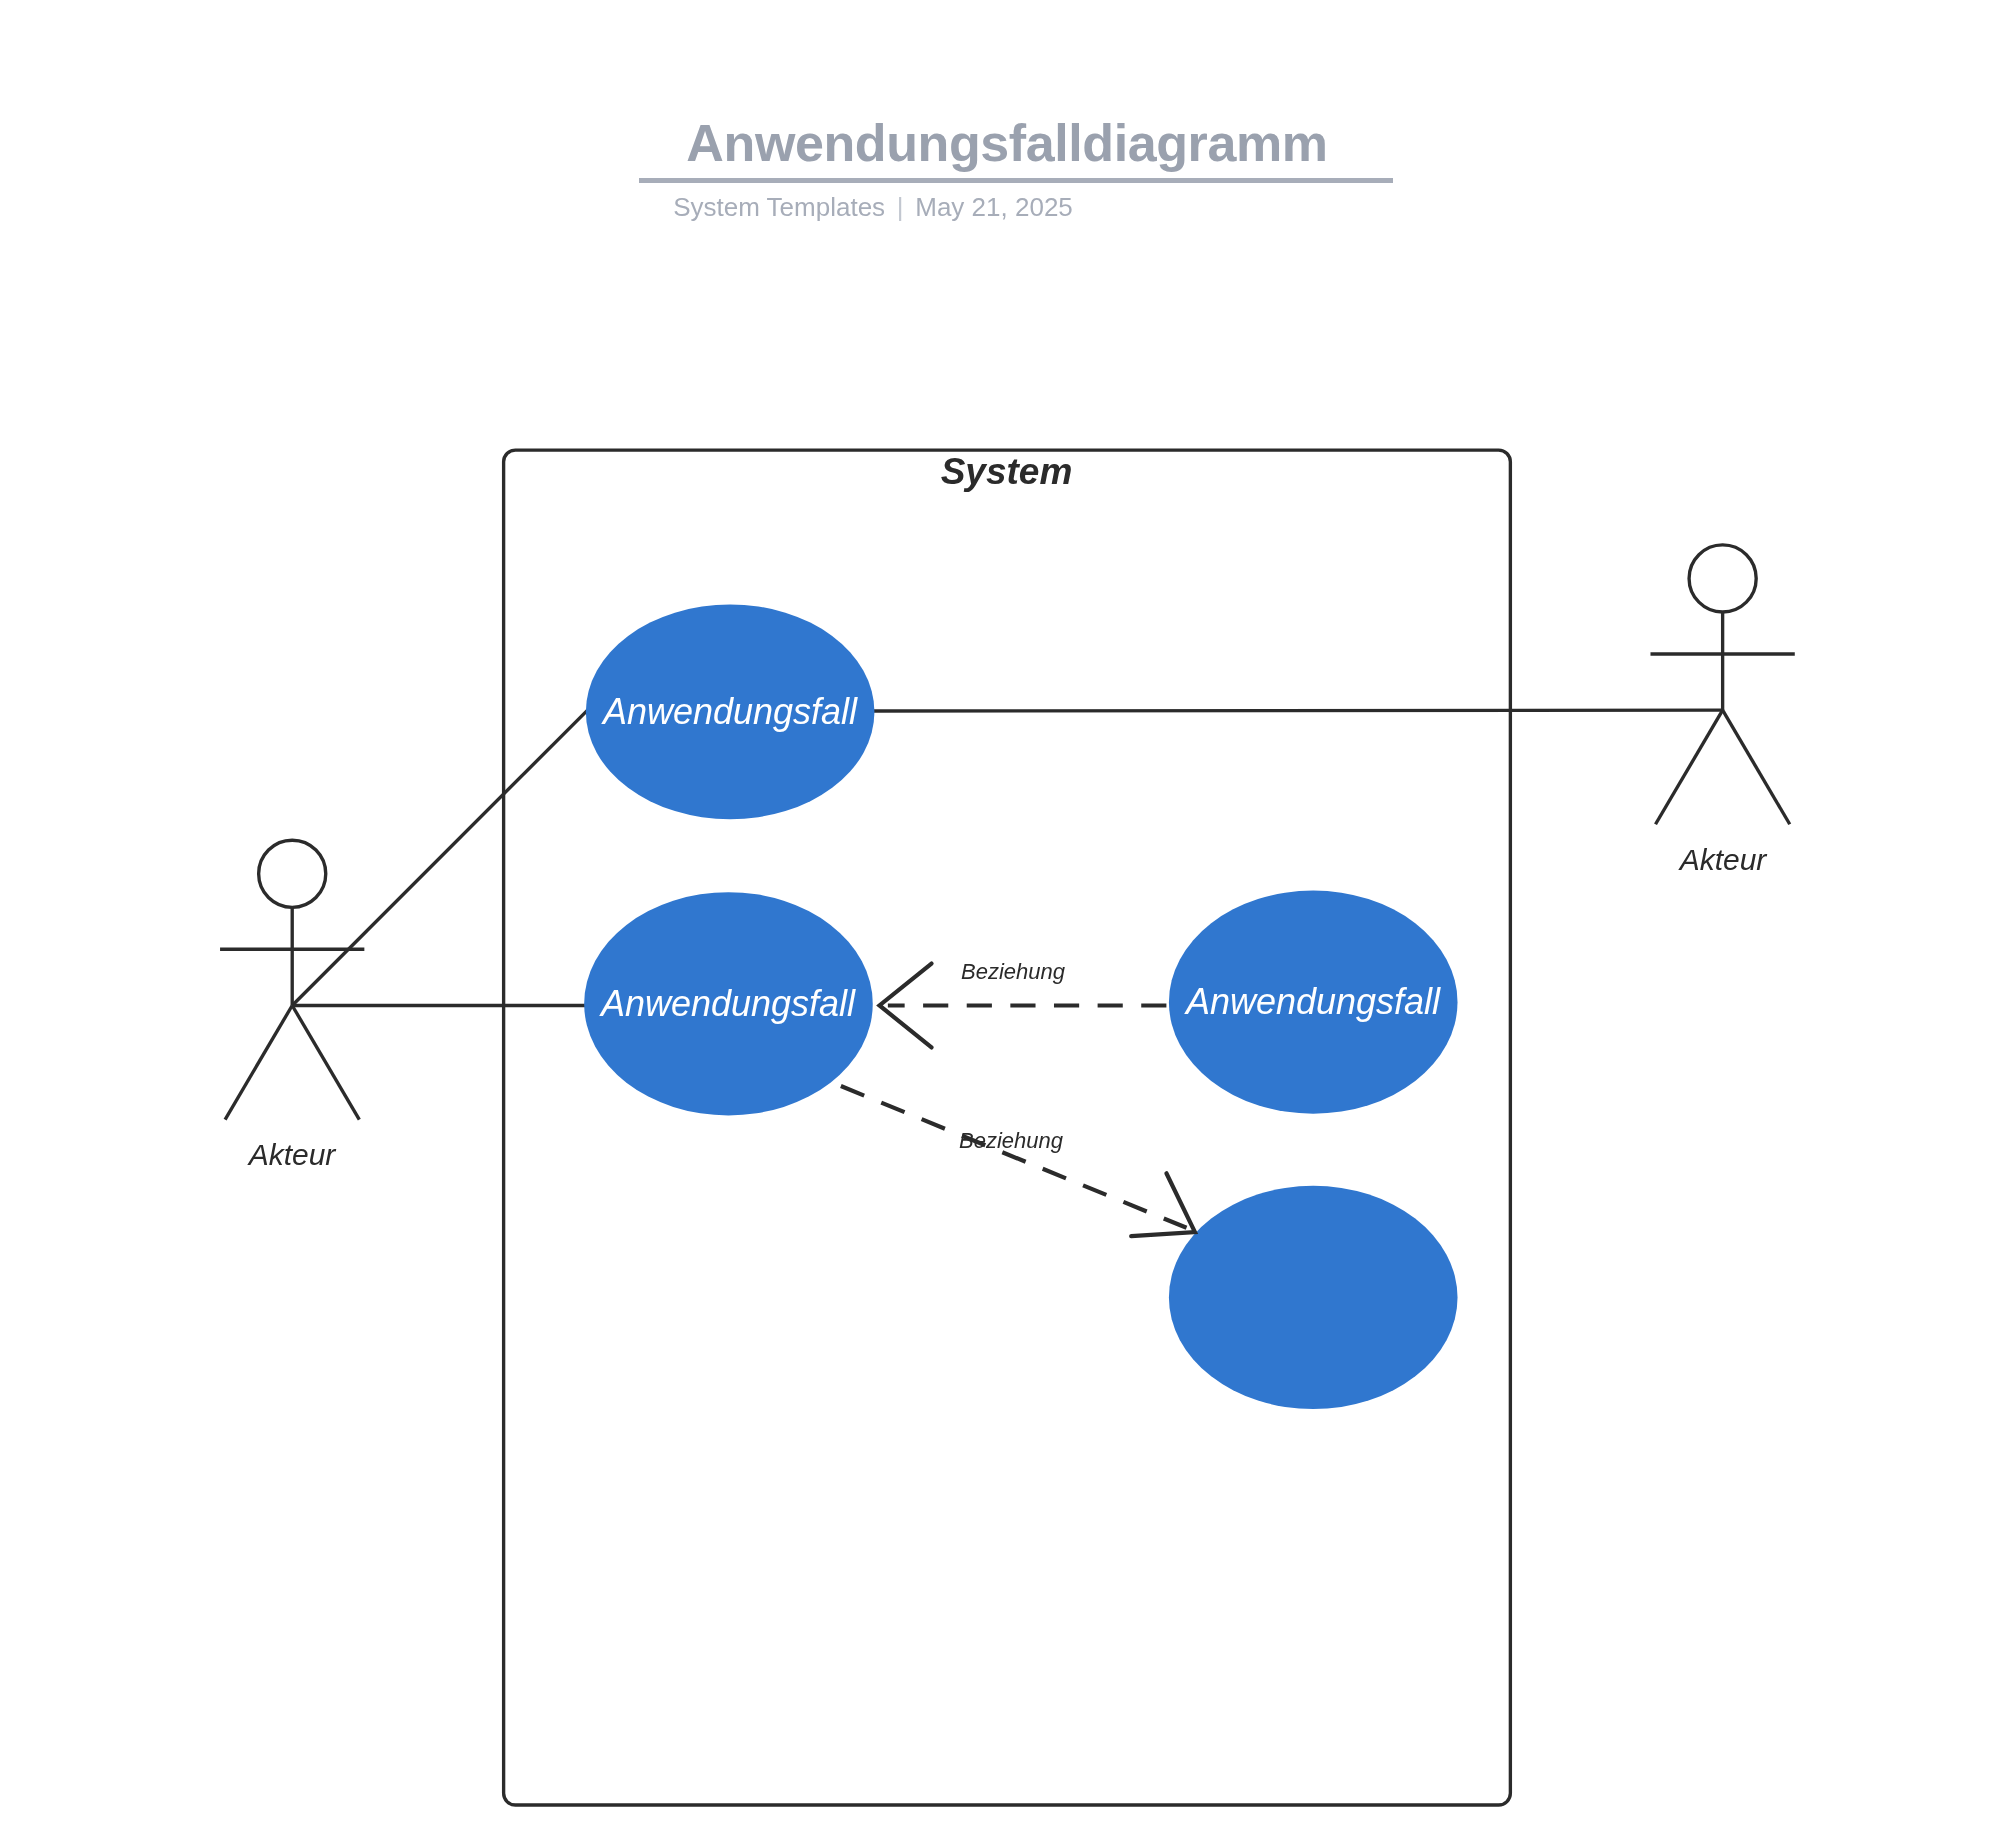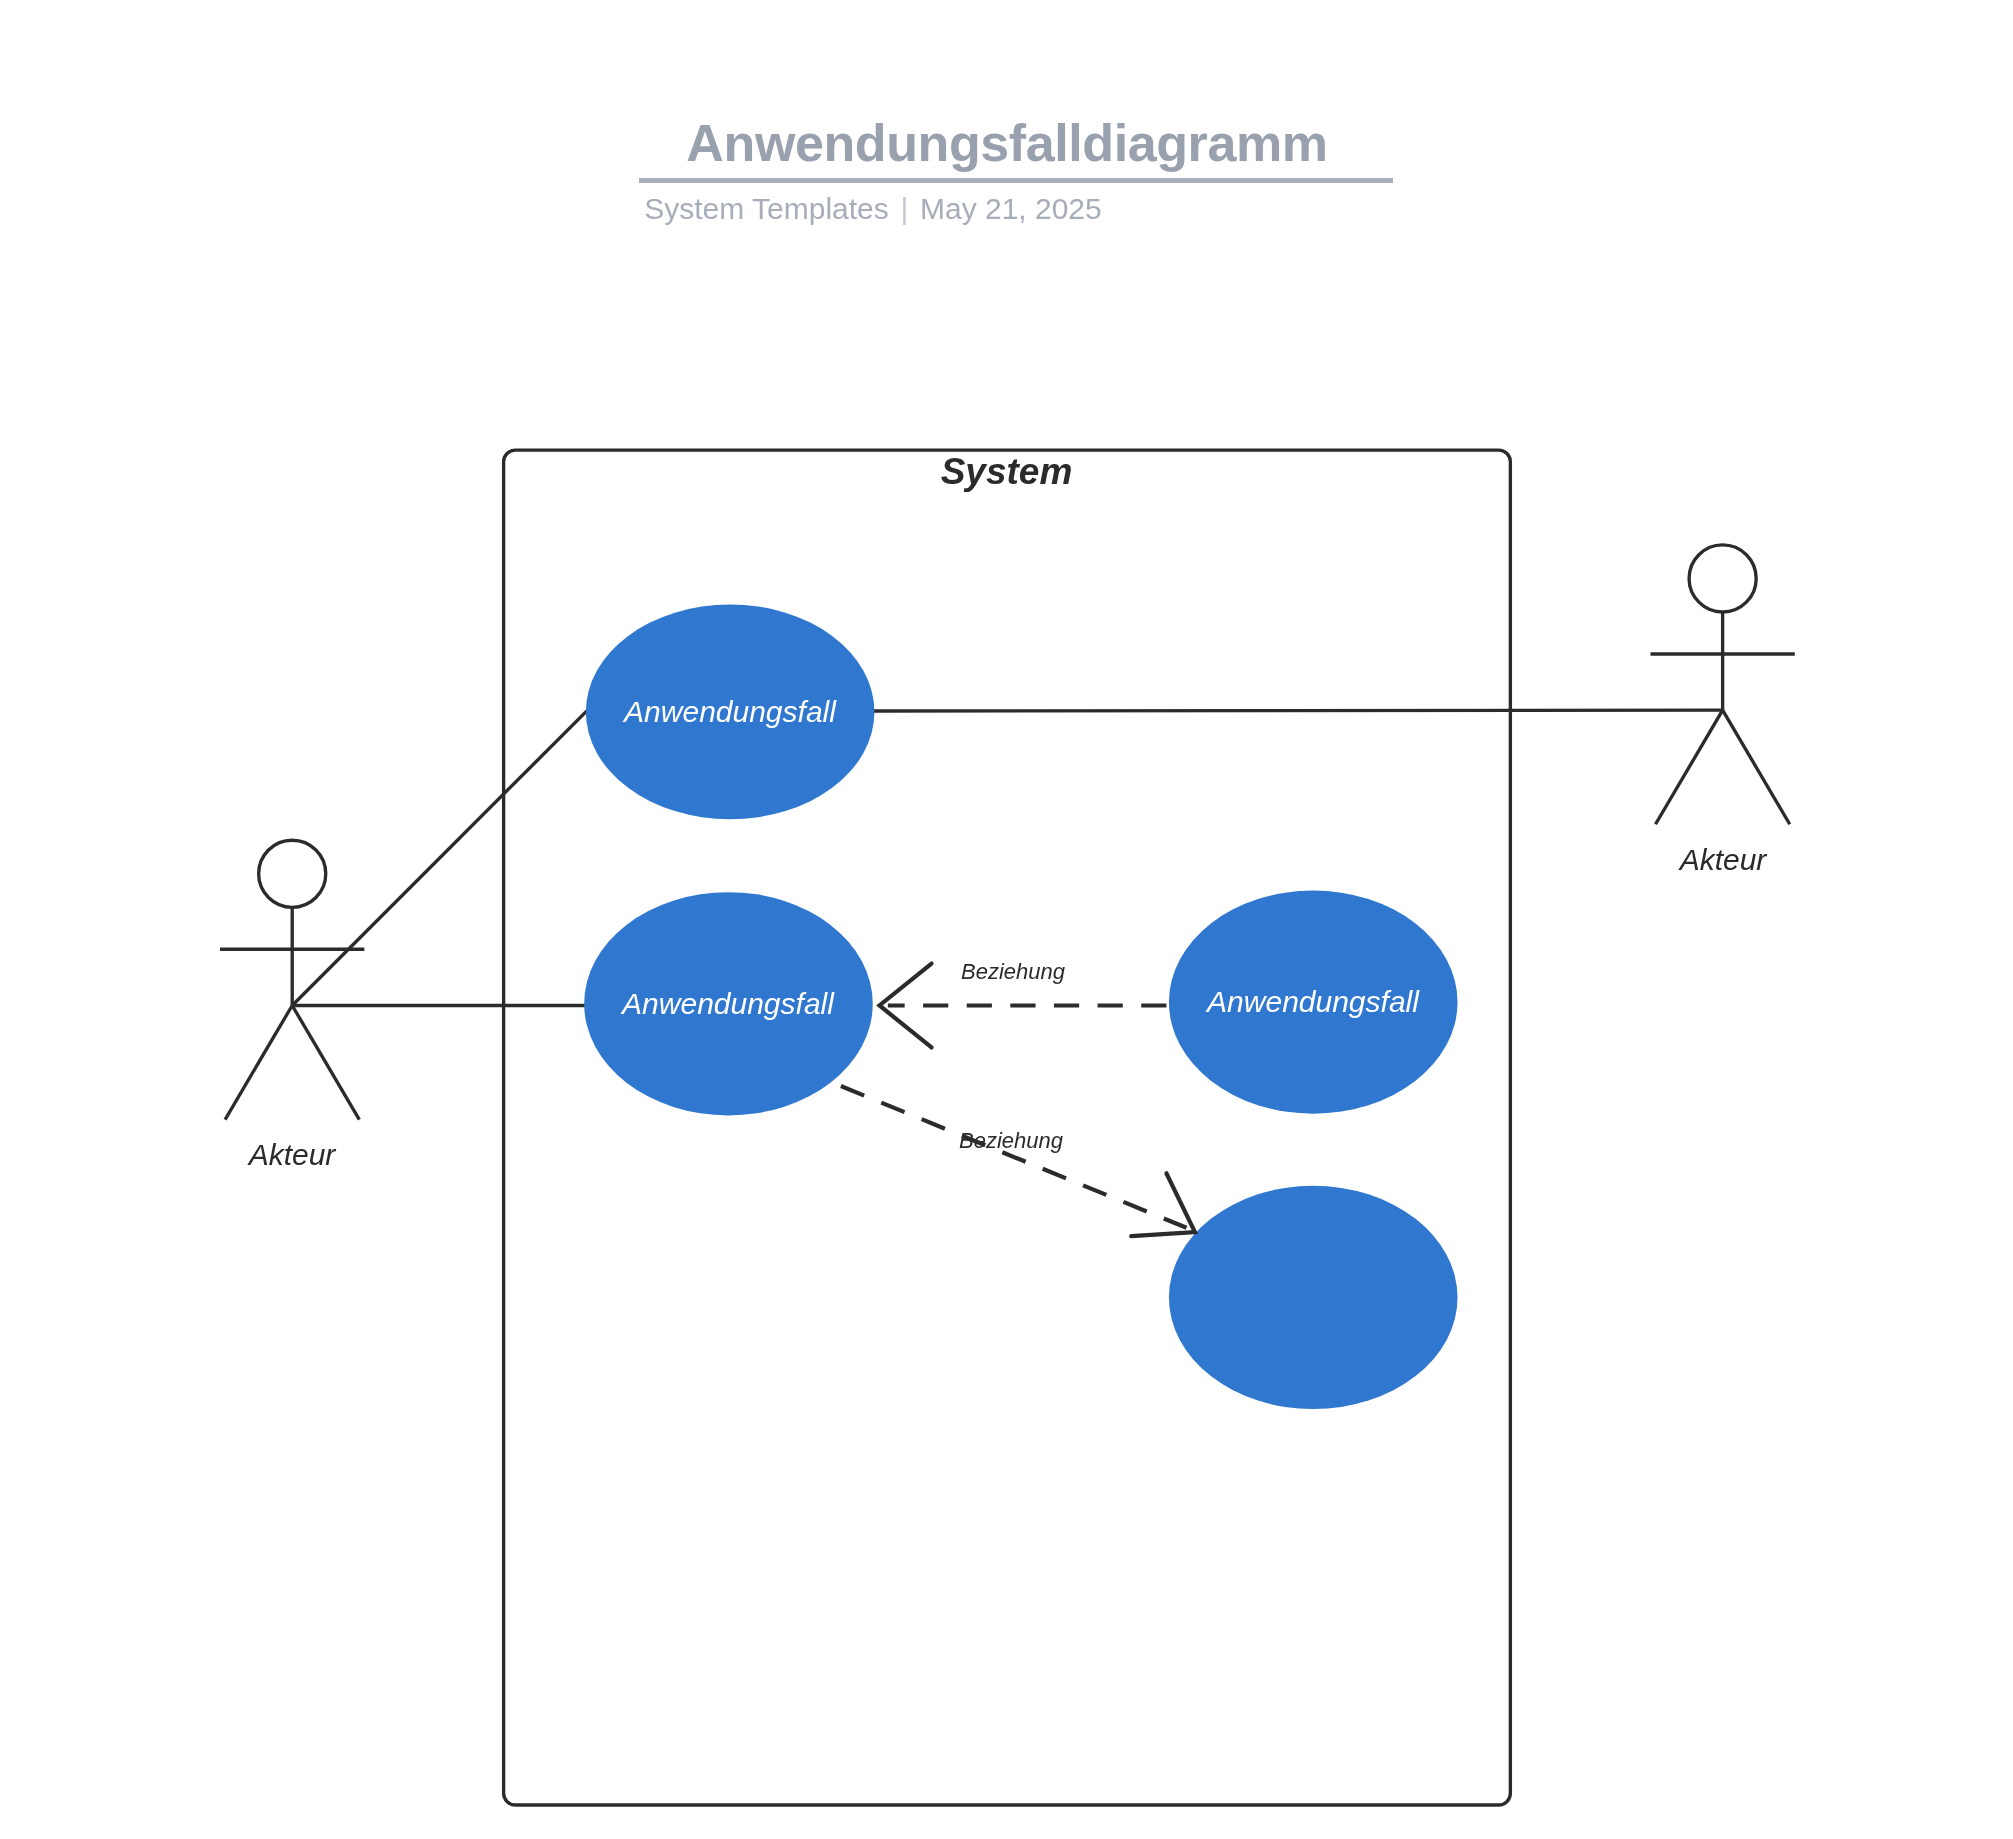--- a/index.html
+++ b/index.html
@@ -44,21 +44,21 @@
     width: 754px;
     height: 5px;
     background: #a7adb9;
   }
   .doc-subtitle {
     position: absolute;
     left: 0;
     top: 153px;
     width: 1746px;
     text-align: center;
-    font-size: 30px;
+    font-size: 26px;
     color: #a7adb9;
     white-space: nowrap;
   }
   .doc-subtitle .sep {
     display: inline-block;
     margin: 0 11.7px;
     color: #c2c7d0;
     font-weight: 300;
   }
   .system-label {
@@ -68,21 +68,21 @@
     width: 503px;
     text-align: center;
     font-size: 37px;
     font-weight: bold;
     font-style: italic;
     color: #2b2b2b;
     white-space: nowrap;
   }
   .uc-label {
     position: absolute;
-    font-size: 30px;
+    font-size: 36px;
     font-style: italic;
     color: #ffffff;
     text-align: right;
     white-space: nowrap;
     transform: translate(-50%, -50%);
     pointer-events: none;
   }
   .actor-label {
     position: absolute;
     font-size: 30px;

